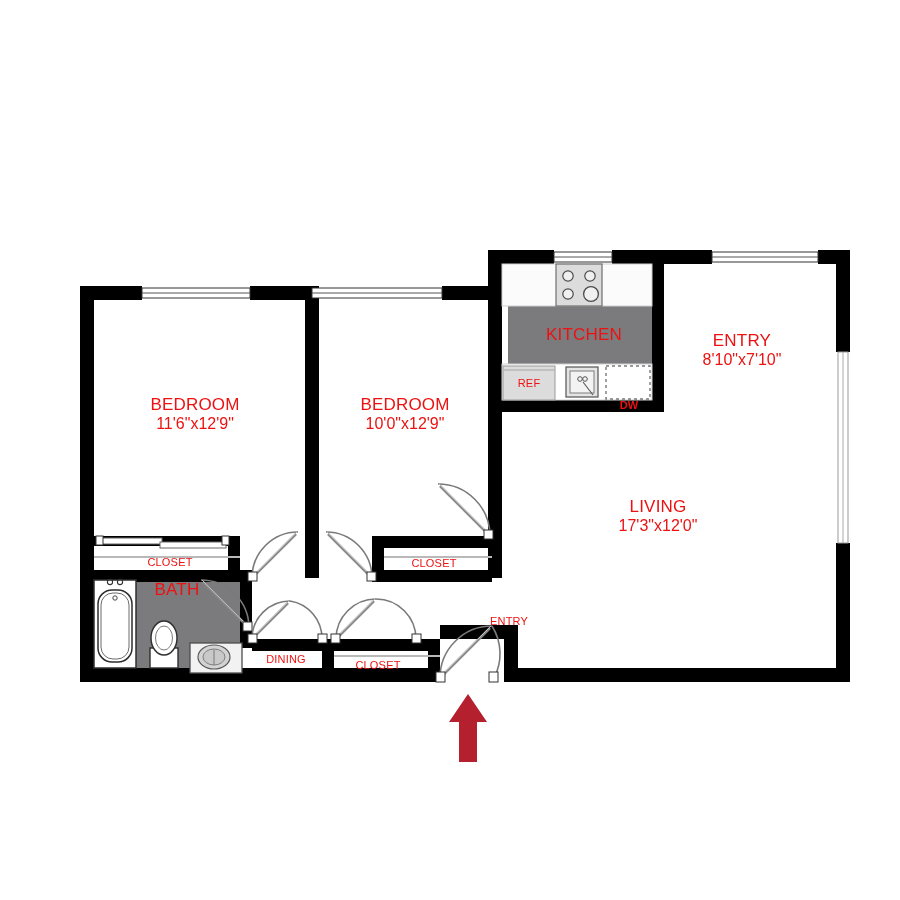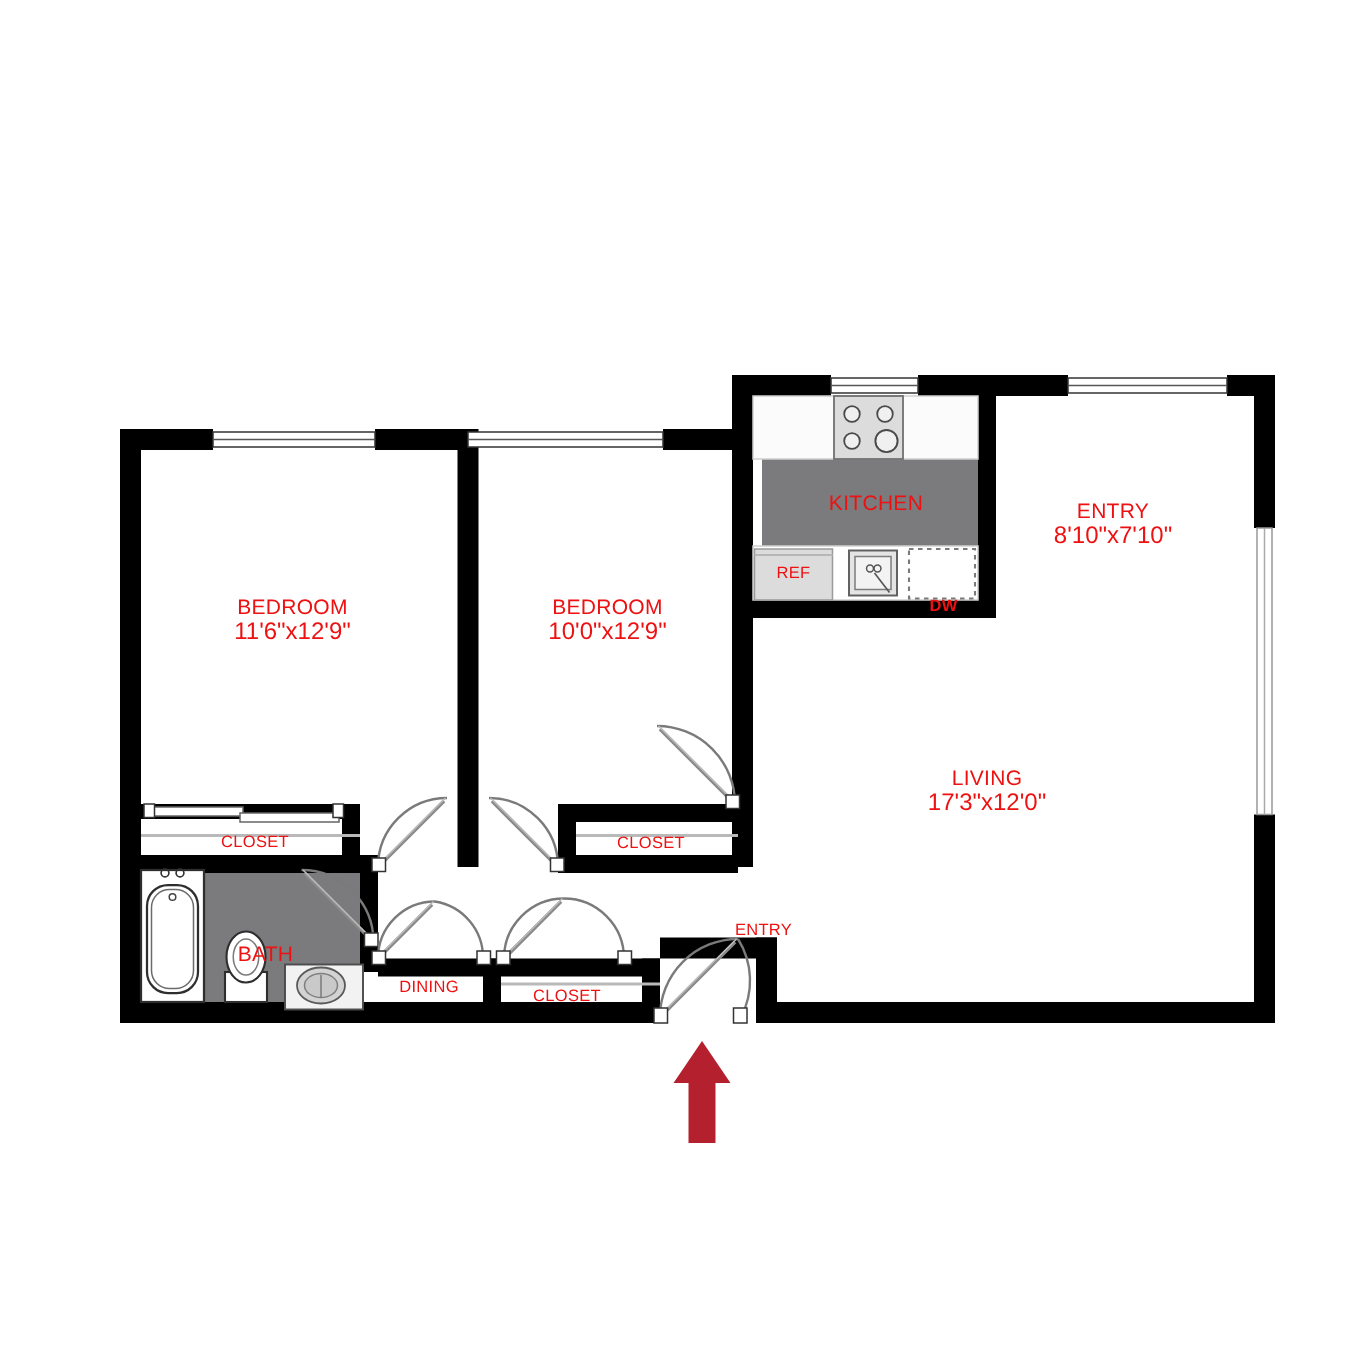--- a/index.html
+++ b/index.html
@@ -1,20 +1,20 @@
 <!DOCTYPE html>
 <html><head>
 <meta charset="utf-8">
 <style>
   html,body{margin:0;padding:0;background:#ffffff;}
   body{width:900px;height:900px;overflow:hidden;font-family:"Liberation Sans",sans-serif;}
   #stage{position:relative;width:900px;height:900px;background:#ffffff;}
   svg#plan{position:absolute;left:0;top:0;width:900px;height:900px;display:block;}
   .lbl{position:absolute;color:#ee1111;font-family:"Liberation Sans",sans-serif;text-align:center;white-space:nowrap;line-height:1.18;-webkit-font-smoothing:antialiased;}
-  .lbl .nm{display:block;font-size:14px;letter-spacing:.2px;}
+  .lbl .nm{display:block;font-size:17px;letter-spacing:.2px;}
   .lbl .dim{display:block;font-size:16px;letter-spacing:0px;}
   .lbl.sm .nm{font-size:11px;}
   .ctr{transform:translate(-50%,-50%);}
 </style>
 </head>
 <body>
 
 <div id="stage">
 
   <svg id="plan" viewBox="0 0 900 900">
@@ -249,26 +249,26 @@
 
   <div class="lbl ctr" style="left:584px;top:335px;">
     <span class="nm">KITCHEN</span>
   </div>
 
   <div class="lbl ctr" style="left:742px;top:350px;">
     <span class="nm">ENTRY</span>
     <span class="dim">8'10"x7'10"</span>
   </div>
 
-  <div class="lbl ctr" style="left:658px;top:516px;margin-top:12px;">
+  <div class="lbl ctr" style="left:658px;top:516px;">
     <span class="nm">LIVING</span>
     <span class="dim">17'3"x12'0"</span>
   </div>
 
-  <div class="lbl ctr" style="left:177px;top:636px;">
+  <div class="lbl ctr" style="left:177px;top:590px;">
     <span class="nm">BATH</span>
   </div>
 
   <div class="lbl ctr sm" style="left:170px;top:562px;">
     <span class="nm">CLOSET</span>
   </div>
 
   <div class="lbl ctr sm" style="left:434px;top:563px;">
     <span class="nm">CLOSET</span>
   </div>

